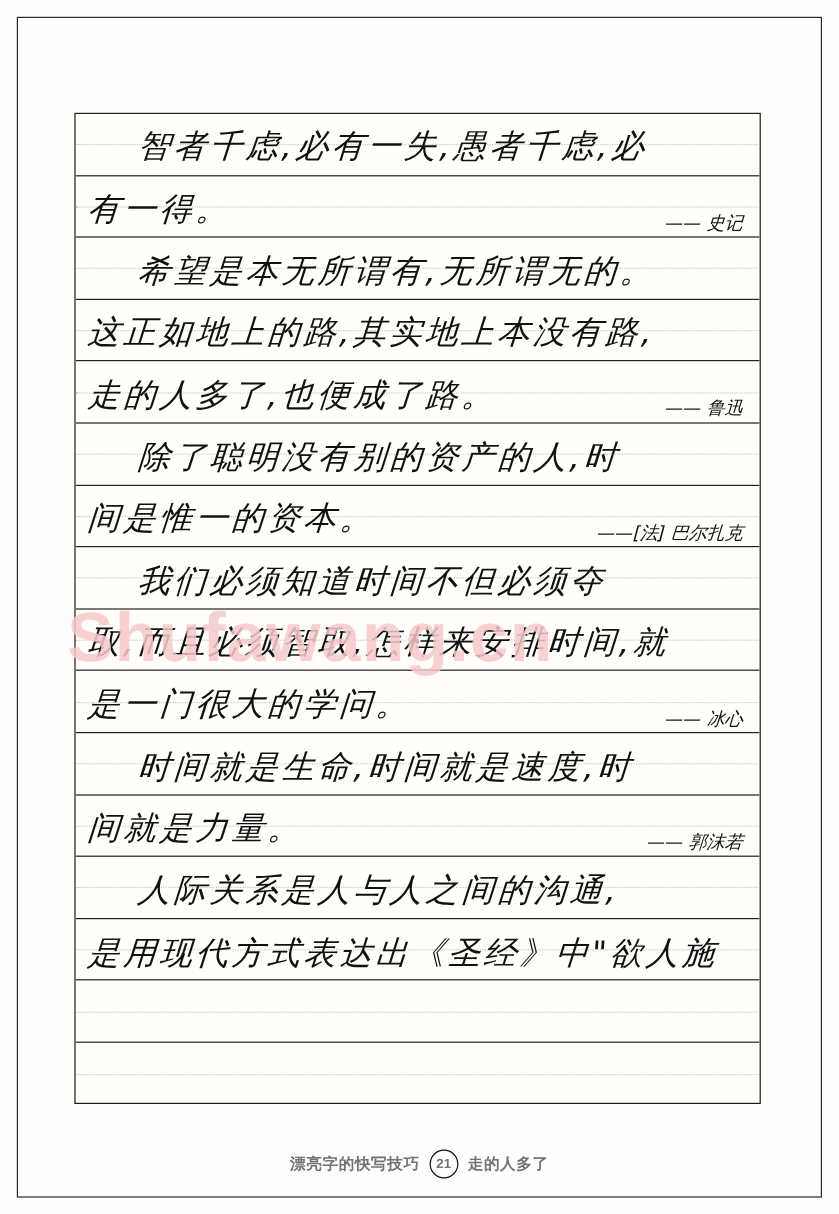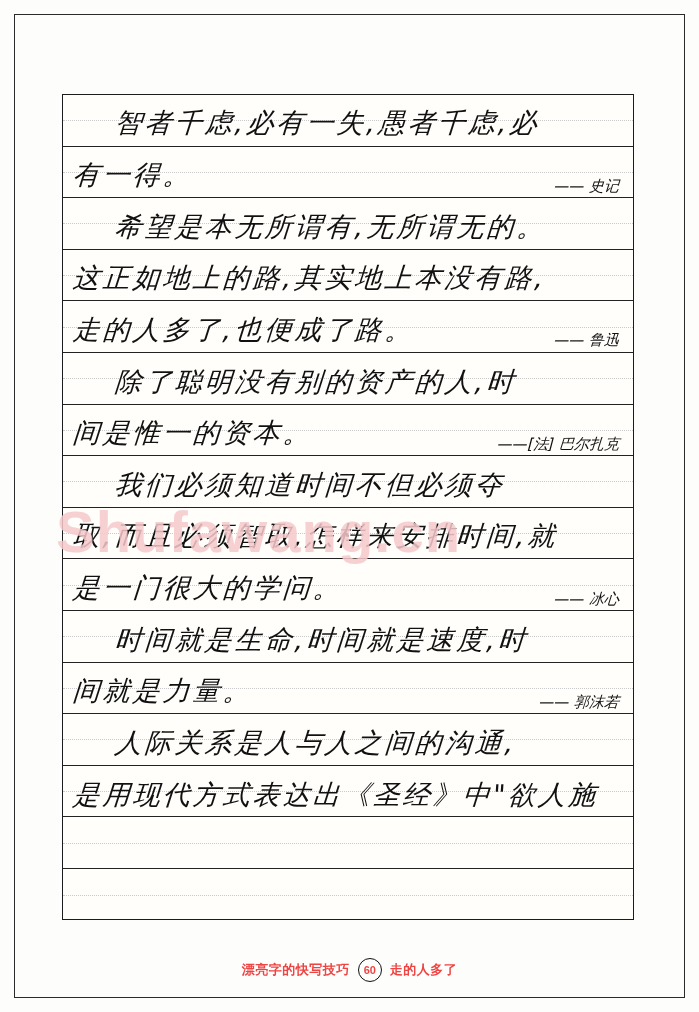--- a/index.html
+++ b/index.html
@@ -133,21 +133,21 @@
     position: absolute;
     left: 0;
     right: 0;
     bottom: 30px;
     display: flex;
     align-items: center;
     justify-content: center;
     gap: 8px;
     font-family: "Liberation Sans", sans-serif;
     font-size: 13px;
-    color: #ef4444;
+    color: #737373;
   }
   #footer .left-text,
   #footer .right-text {
     font-weight: bold;
     letter-spacing: 0.5px;
   }
   #footer .page-circle {
     width: 22px;
     height: 22px;
     border: 1.2px solid #111;
@@ -205,17 +205,17 @@
         <div class="attrib-line" style="top: 597.817px;">—— 郭沫若</div>
         <div class="hand-line indent" style="top: 633.955px;">人际关系是人与人之间的沟通,</div>
         <div class="hand-line pad" style="top: 685.58px;">是用现代方式表达出《圣经》中"欲人施</div>
       </div>
   </div>
 
   <div id="watermark">Shufawang.cn</div>
 
   <div id="footer">
     <span class="left-text">漂亮字的快写技巧</span>
-    <span class="page-circle">60</span>
+    <span class="page-circle">21</span>
     <span class="right-text">走的人多了</span>
   </div>
 
 </div>
 
 </body></html>

